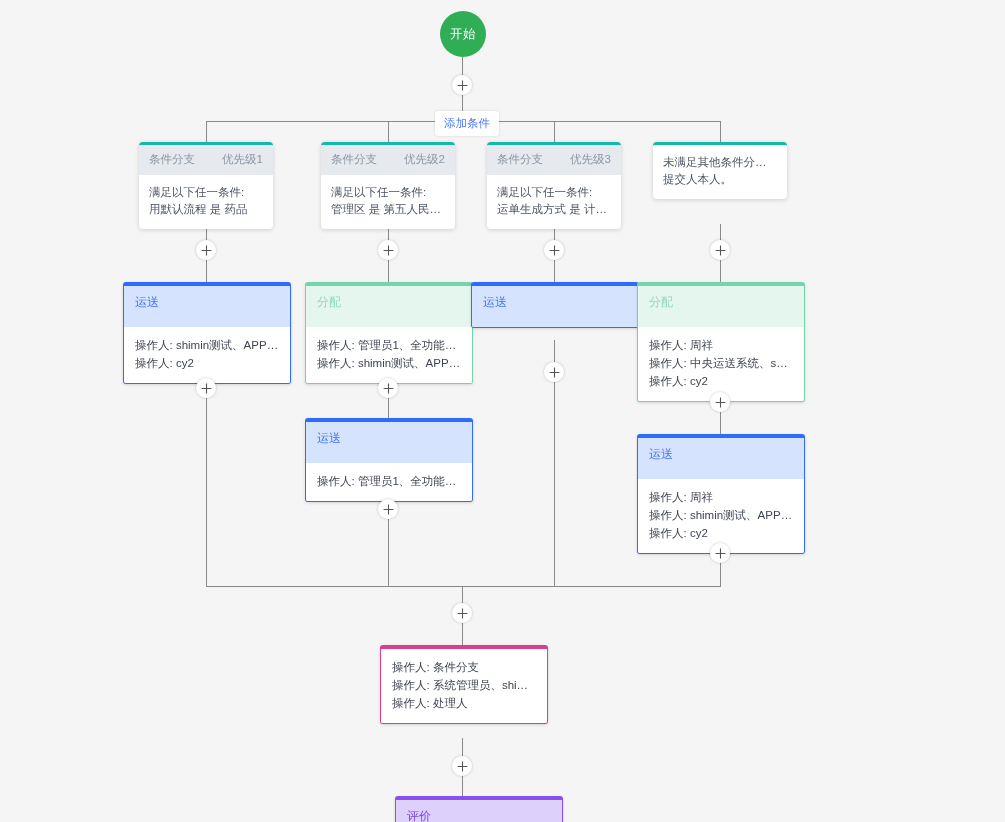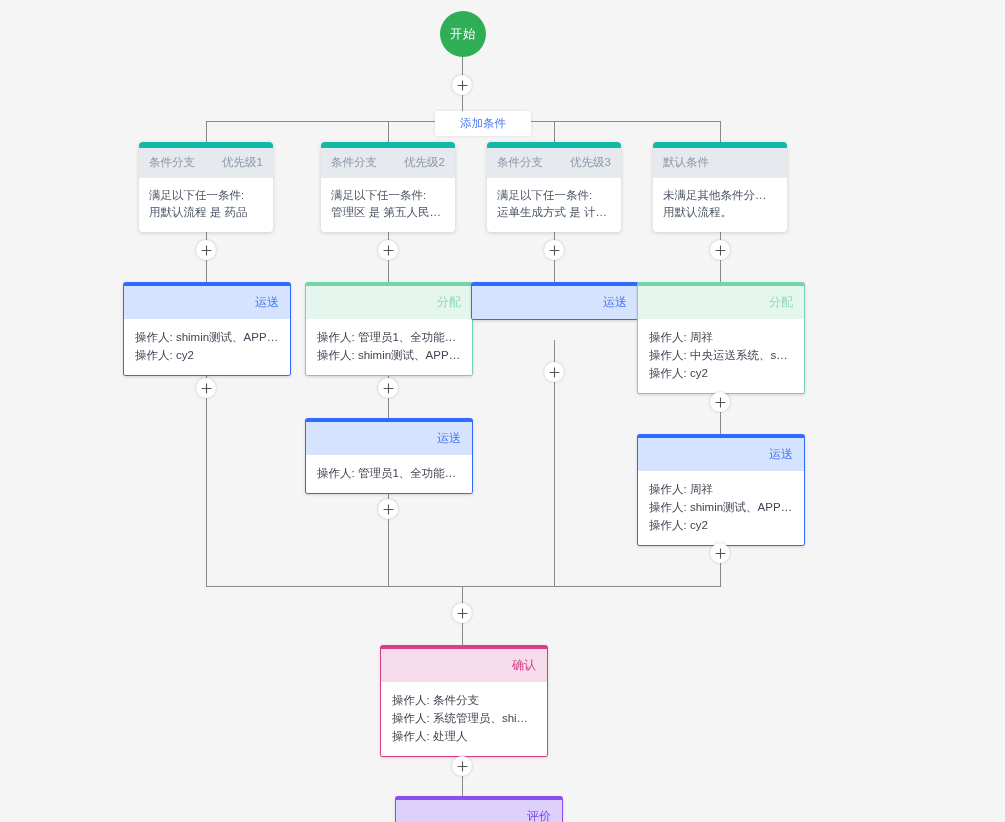--- a/index.html
+++ b/index.html
@@ -29,50 +29,50 @@
   .start-node{
     position:absolute;width:46px;height:46px;border-radius:50%;
     background:#2fae55;color:#fff;
     display:flex;align-items:center;justify-content:center;
     font-size:12.5px;letter-spacing:.5px;z-index:5;cursor:pointer;
   }
 
   
   .add-cond{
     position:absolute;background:#fff;color:#4a7bf7;
-    font-size:11.5px;padding:5px 25px;border-radius:3px;
+    font-size:11.5px;padding:5px 9px;border-radius:3px;
     box-shadow:0 0 3px rgba(0,0,0,.12);
     z-index:7;cursor:pointer;white-space:nowrap;
   }
 
   
   .cond-box{
     position:absolute;width:134px;background:#fff;
-    border-radius:4px;border-top:6px solid #14b8a6;
+    border-radius:4px;border-top:3px solid #14b8a6;
     box-shadow:0 1px 4px rgba(0,0,0,.16);
     z-index:4;cursor:pointer;overflow:hidden;
   }
   .cond-head{
     background:#e6e9ee;padding:7px 10px 8px 10px;
     display:flex;justify-content:space-between;align-items:center;
     font-size:11.5px;color:#8b97a6;
   }
   .cond-body{
     padding:9px 10px 11px 10px;font-size:11.5px;color:#4b5563;
     line-height:17px;
   }
   .cond-body div{white-space:nowrap;overflow:hidden;text-overflow:ellipsis;}
 
   
   .card{
     position:absolute;width:166px;background:#fff;border-radius:3px;
     z-index:4;cursor:pointer;overflow:hidden;
     box-shadow:0 1px 3px rgba(0,0,0,.14);
   }
-  .card-head{padding:8px 11px 8px 11px;font-size:12px;text-align:right;}
+  .card-head{padding:8px 11px 16px 11px;font-size:12px;}
   .card-body{padding:9px 11px 11px 11px;font-size:11.5px;color:#3f4551;line-height:18px;background:#fff;}
   .card-body div{white-space:nowrap;overflow:hidden;text-overflow:ellipsis;}
 
   
   .card.blue{border:1px solid #2f6bff;border-top:4px solid #2f6bff;}
   .card.blue .card-head{background:#d6e3ff;color:#3f73f0;}
   
   .card.green{border:1px solid #74d5ac;border-top:4px solid #74d5ac;}
   .card.green .card-head{background:#e4f6ee;color:#8fd9bb;}
   
@@ -132,27 +132,23 @@
       <span>条件分支</span>
       <span>优先级3</span>
     </div>
     <div class="cond-body">
       <div>满足以下任一条件:</div>
       <div>运单生成方式 是 计划生成</div>
     </div>
   </div>
 
   <div class="cond-box" style="left:653px;top:142px;">
-    <div class="cond-head">
-      <span>默认条件</span>
-      <span></span>
-    </div>
     <div class="cond-body">
       <div>未满足其他条件分支的情况，将使</div>
-      <div>用默认流程。</div>
+      <div>提交人本人。</div>
     </div>
   </div>
 
   <div class="vline" style="left:206px;top:224px;height:18px;"></div>
   <div class="plus" style="left:196px;top:240px;">
     <svg width="11" height="11" viewBox="0 0 11 11">
       <path d="M5.5 0.6 V10.4 M0.6 5.5 H10.4" stroke="#555" stroke-width="1.1"></path>
     </svg>
   </div>
   <div class="vline" style="left:206px;top:260px;height:22px;"></div>
@@ -278,21 +274,20 @@
 
   <div class="vline" style="left:462px;top:586px;height:17px;"></div>
   <div class="plus" style="left:452px;top:603px;">
     <svg width="11" height="11" viewBox="0 0 11 11">
       <path d="M5.5 0.6 V10.4 M0.6 5.5 H10.4" stroke="#555" stroke-width="1.1"></path>
     </svg>
   </div>
   <div class="vline" style="left:462px;top:623px;height:22px;"></div>
 
   <div class="card pink" style="left:380px;top:645px;">
-    <div class="card-head">确认</div>
     <div class="card-body">
       <div>操作人: 条件分支</div>
       <div>操作人: 系统管理员、shimin测试...</div>
       <div>操作人: 处理人</div>
     </div>
   </div>
 
   <div class="vline" style="left:462px;top:738px;height:18px;"></div>
   <div class="plus" style="left:452px;top:756px;">
     <svg width="11" height="11" viewBox="0 0 11 11">

